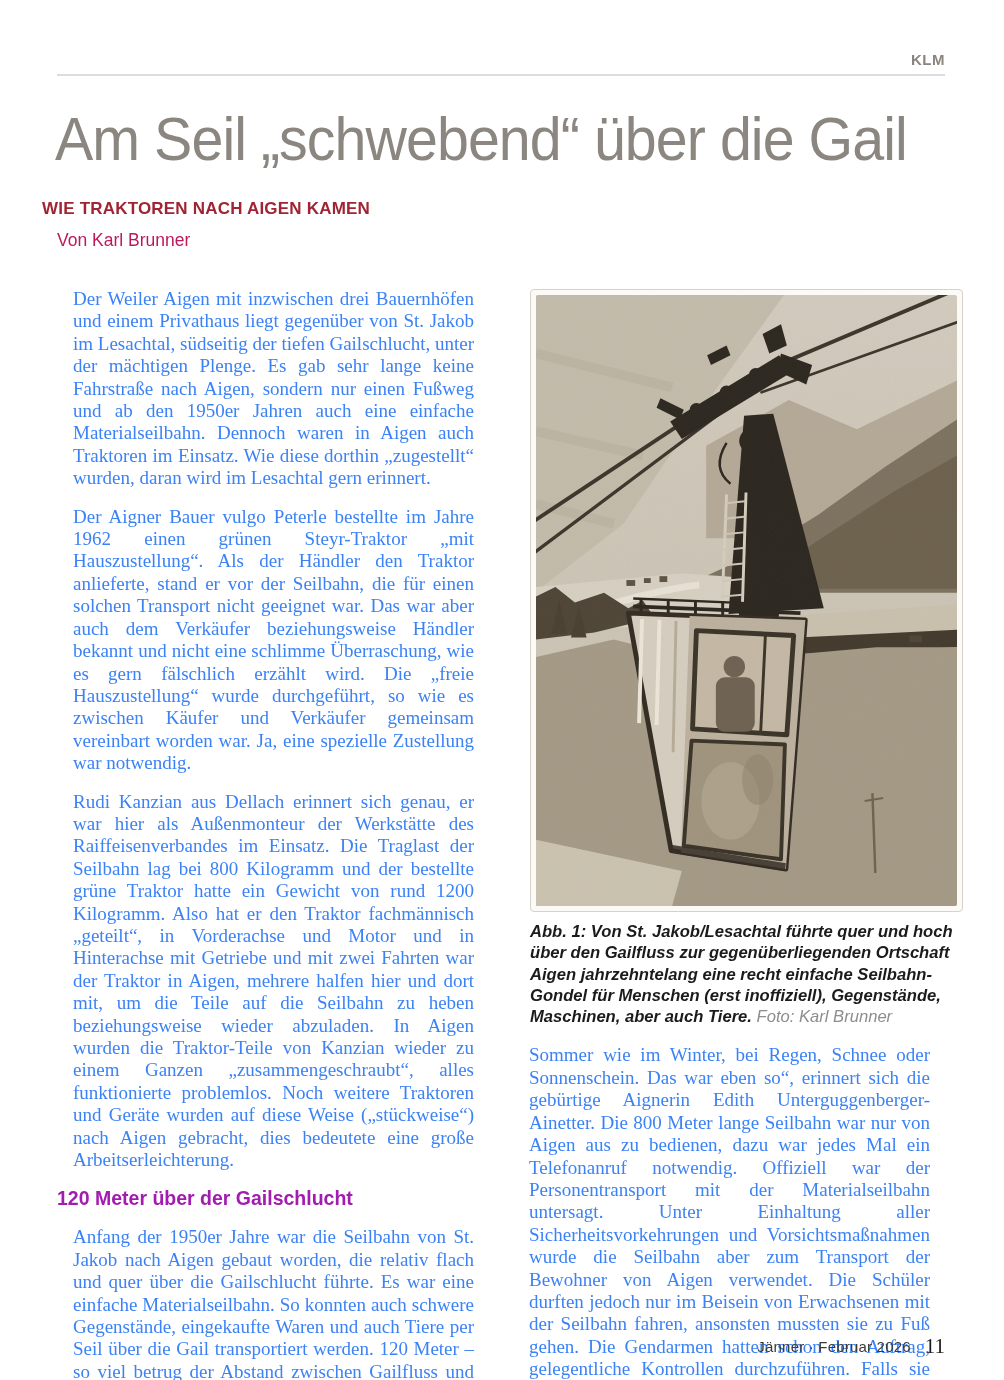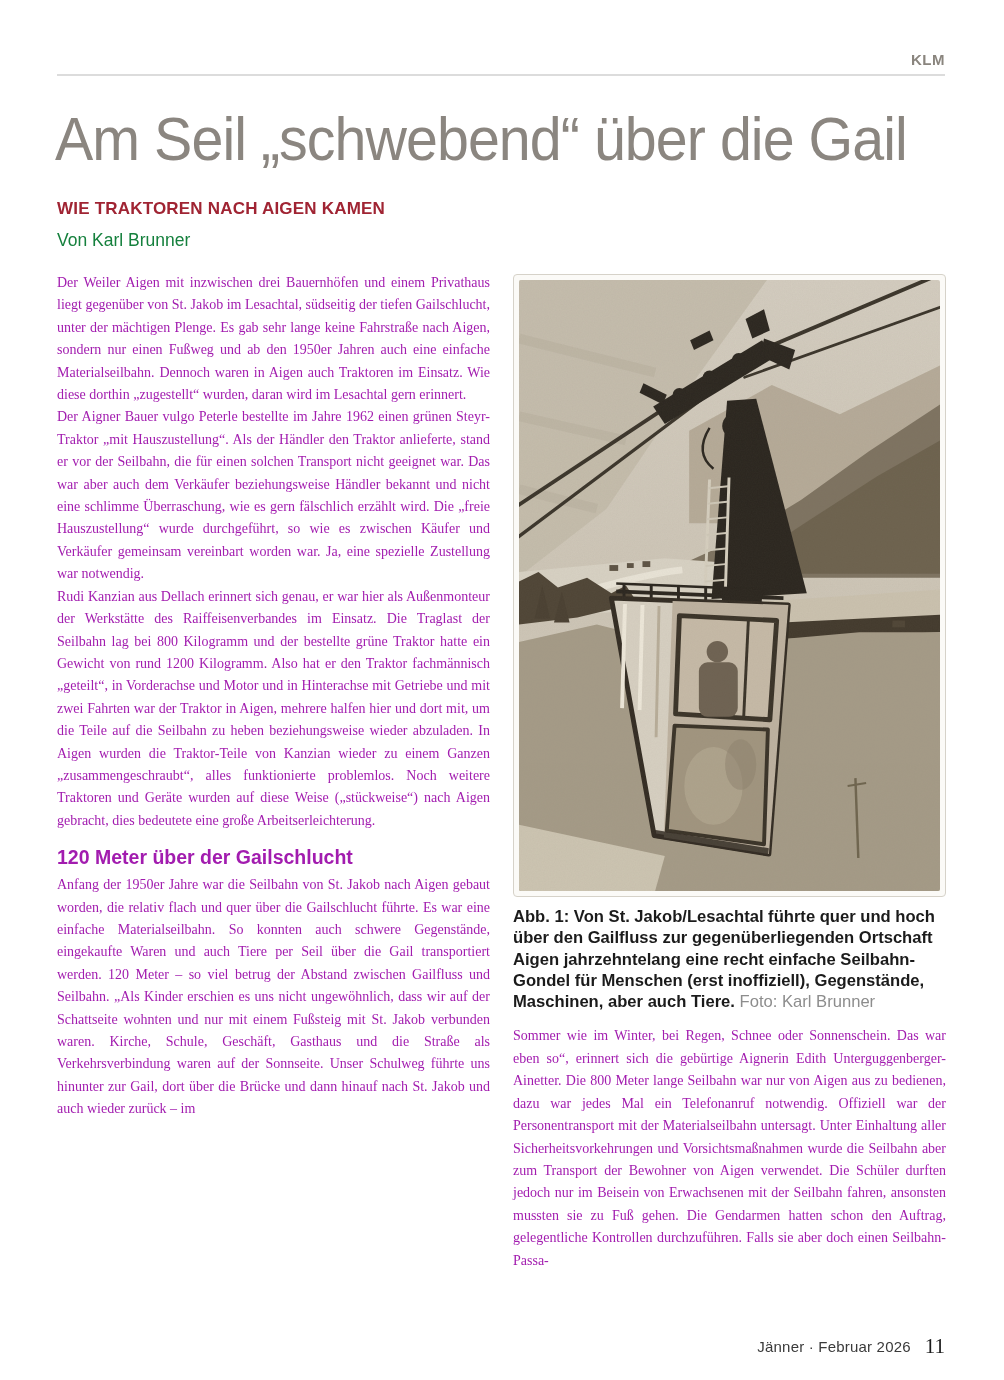--- a/index.html
+++ b/index.html
@@ -20,45 +20,45 @@
   }
 
   
   .title{
     position:absolute;left:55px;top:104px;width:905px;margin:0;
     font-size:61px;line-height:70px;font-weight:300;color:#8b8680;
     white-space:nowrap;letter-spacing:-1px;
     transform:scaleX(.94);transform-origin:left center;
   }
   .kicker{
-    position:absolute;left:57px;top:199px;margin:0;
+    position:absolute;left:42px;top:199px;margin:0;
     font-size:17px;font-weight:700;color:#a02433;letter-spacing:.2px;
   }
   .byline{
     position:absolute;left:57px;top:230px;margin:0;
-    font-size:17.5px;font-weight:400;color:#15803d;
+    font-size:17.5px;font-weight:400;color:#be185d;
   }
 
   
   .col{position:absolute;top:272px;width:433px;}
   .col-left{left:57px;}
   .col-right{left:513px;}
 
   .body-text p{
-    margin:0;font-family:"Liberation Serif",serif;
-    font-size:14px;line-height:22.4px;text-align:justify;
-    hyphens:auto;-webkit-hyphens:auto;color:#a21caf;
+    margin:16px;font-family:"Liberation Serif",serif;
+    font-size:19px;line-height:22.4px;text-align:justify;
+    hyphens:auto;-webkit-hyphens:auto;color:#3b82f6;
   }
   .section-heading{
     margin:14px 0 5px 0;
     font-size:19.5px;font-weight:700;color:#a21caf;
   }
 
   
-  .figure{margin:0;}
+  .figure{margin:17px;font-style:italic;}
   .photo-frame{
     margin-top:2px;width:421px;
     background:#fbfaf7;border:1px solid #d6d2c9;border-radius:4px;padding:5px;
   }
   .photo-frame svg{display:block;width:421px;height:611px;border-radius:2px;}
   .caption{
     margin-top:9px;width:433px;
     font-size:16.6px;line-height:21.3px;font-weight:700;color:#1b1b1b;
   }
   .caption .credit{font-weight:400;color:#8d8d8d;}

